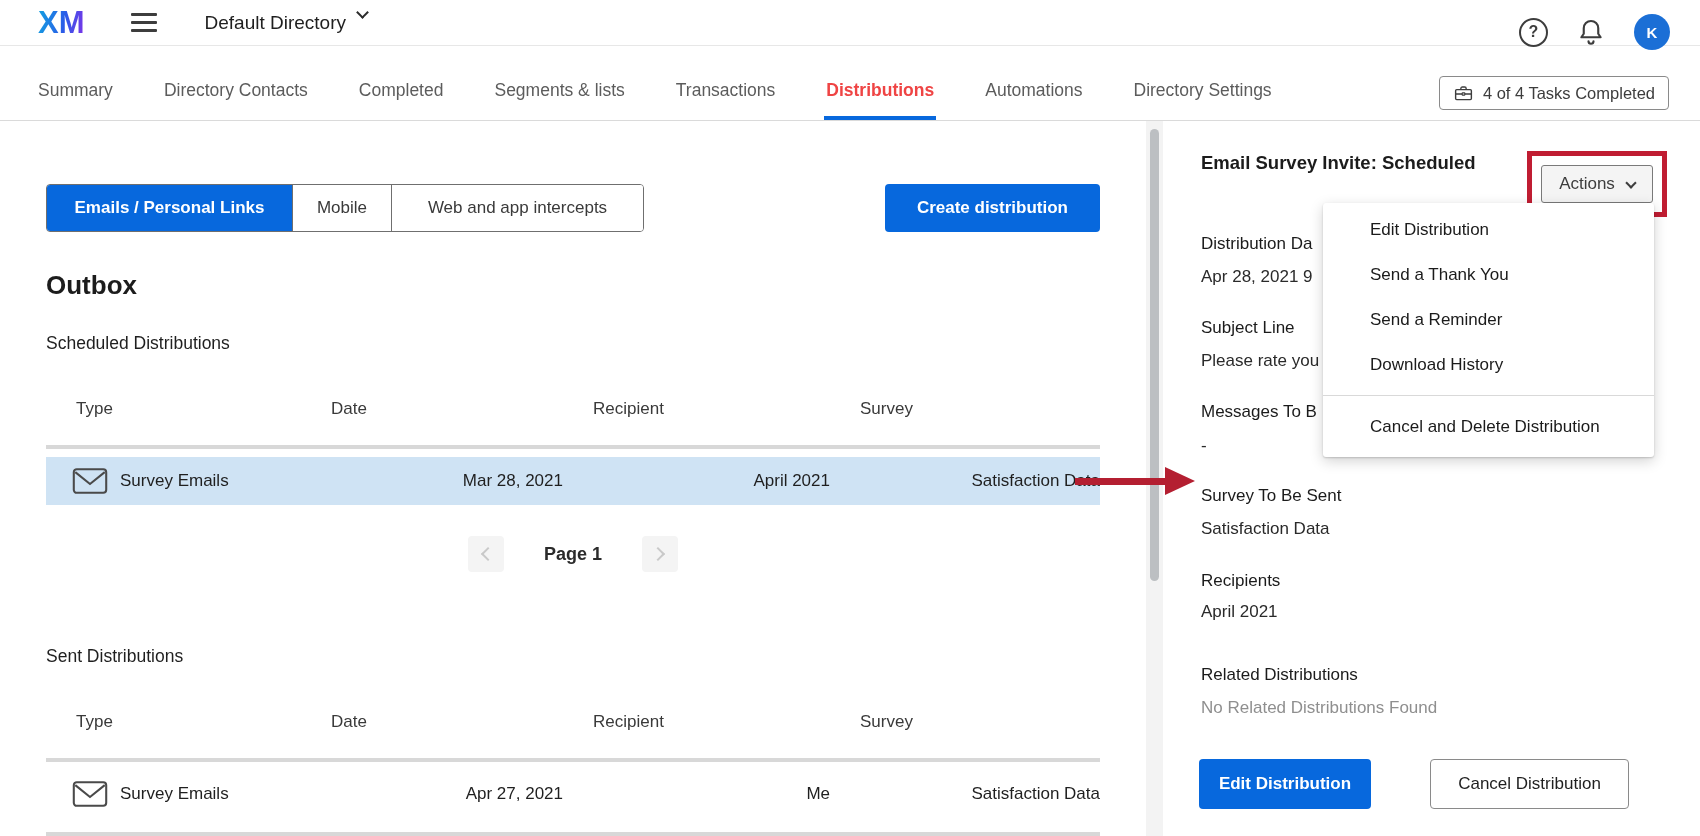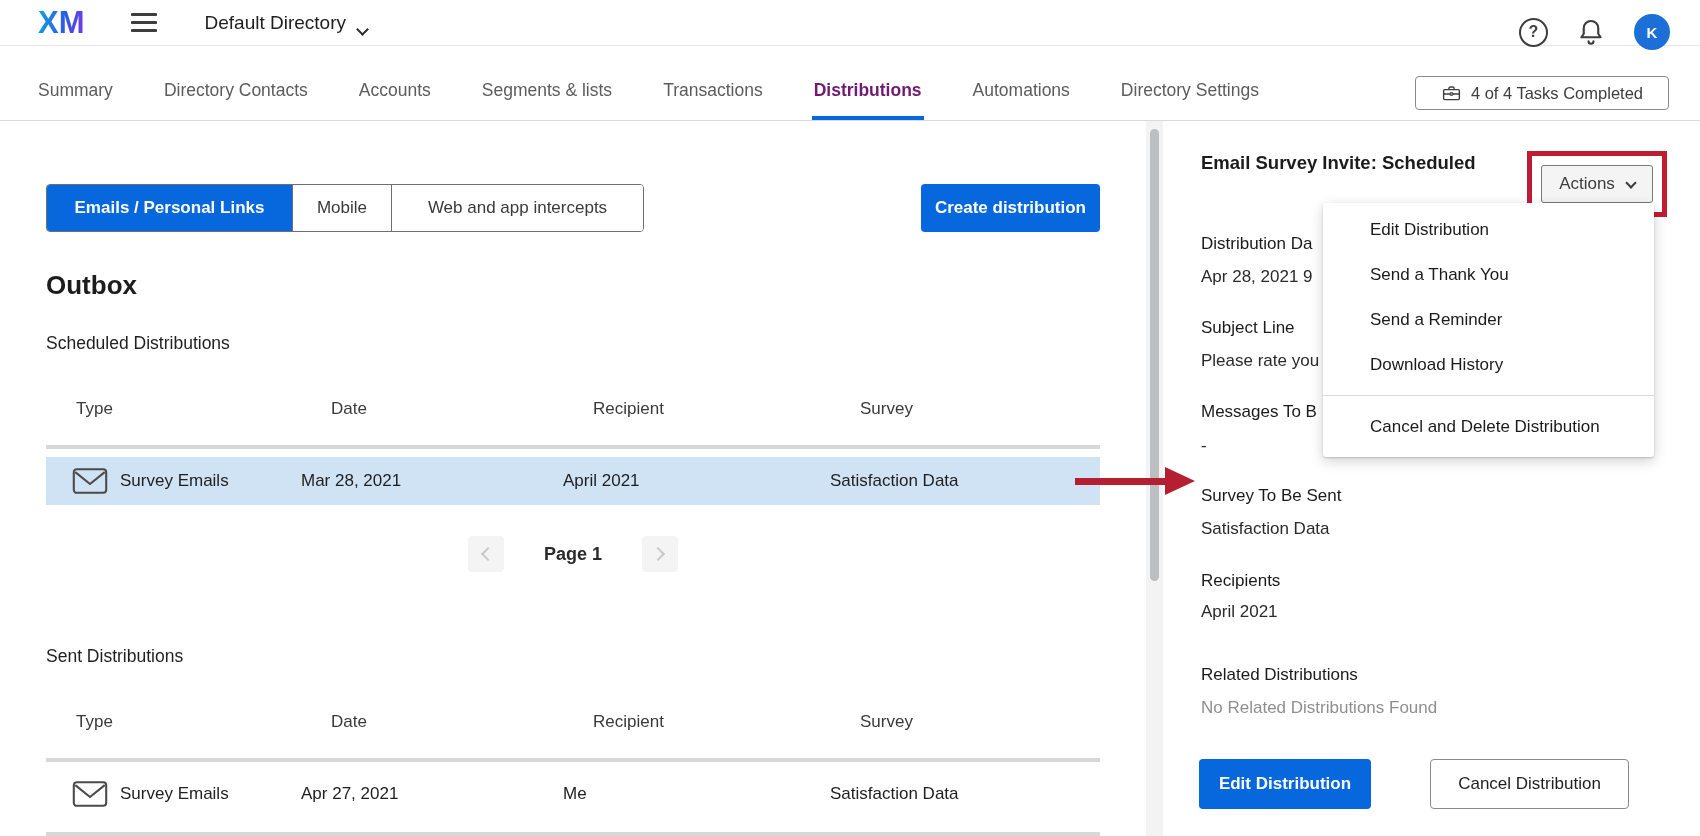--- a/index.html
+++ b/index.html
@@ -8,64 +8,64 @@
   .page { position:relative; width:1700px; height:836px; }
 
   
   .header { position:absolute; left:0; top:0; width:1700px; height:46px;
     border-bottom:1px solid #e7e7e7; display:flex; align-items:center; }
   .logo { margin-left:38px; font-size:31px; font-weight:800; letter-spacing:0;
     background:linear-gradient(100deg,#12a3e0 0%,#2a5ce8 55%,#8330e8 100%);
     -webkit-background-clip:text; background-clip:text; color:transparent; }
   .hamburger { margin-left:46px; display:flex; flex-direction:column; gap:5px; cursor:pointer; }
   .hamburger span { width:26px; height:3px; background:#3d3d3d; border-radius:1px; }
-  .dir-select { margin-left:48px; display:flex; align-items:flex-end; gap:12px;
+  .dir-select { margin-left:48px; display:flex; align-items:flex-start; gap:12px;
     font-size:19px; color:#1f1f1f; cursor:pointer; }
   .chev { width:9px; height:9px; border-right:2px solid #2b2b2b; border-bottom:2px solid #2b2b2b;
     transform:rotate(45deg); margin-top:-4px; }
   .header-right { position:absolute; right:0; top:0; height:64px; display:flex; align-items:center; gap:28px; padding-right:30px; }
   .help-icon { width:29px; height:29px; border:2px solid #3d3d3d; border-radius:50%;
     display:flex; align-items:center; justify-content:center; font-size:16px; font-weight:700; color:#3d3d3d; cursor:pointer; }
   .bell-icon { cursor:pointer; display:flex; }
   .avatar { width:36px; height:36px; border-radius:50%; background:#1b6fd6; color:#fff;
     font-size:15px; font-weight:700; display:flex; align-items:center; justify-content:center; cursor:pointer; }
 
   
   .navbar { position:absolute; left:0; top:64px; width:1700px; height:57px;
     border-bottom:1px solid #dadada; display:flex; align-items:stretch; }
   .tabs { display:flex; margin-left:36px; gap:47px; }
   .tab { display:flex; align-items:center; font-size:17.5px; color:#5c5c5c; cursor:pointer;
     border-bottom:4px solid transparent; padding:0 2px; }
-  .tab.active { color:#701a75; font-weight:700; border-bottom-color:#0768dd; }
+  .tab.active { color:#ef4444; font-weight:700; border-bottom-color:#0768dd; }
   .tasks-btn { position:absolute; right:31px; top:12px; height:34px; display:flex; align-items:center; gap:9px;
-    border:1px solid #8a8a8a; border-radius:4px; padding:0 25px; font-size:16.5px; color:#3d3d3d;
+    border:1px solid #8a8a8a; border-radius:4px; padding:0 13px; font-size:16.5px; color:#3d3d3d;
     background:#fff; cursor:pointer; }
 
   
   .main { position:absolute; left:0; top:121px; width:1146px; height:715px; overflow:hidden; }
   .toolbar { margin:63px 46px 0 46px; display:flex; justify-content:space-between; align-items:flex-start; }
   .segmented { display:flex; border:1px solid #6f6f6f; border-radius:4px; overflow:hidden; height:48px; }
   .seg { display:flex; align-items:center; justify-content:center; font-size:17px; color:#3a3a3a;
     background:#fff; cursor:pointer; padding:0 22px; border-left:1px solid #6f6f6f; }
   .seg:first-child { border-left:none; }
   .seg.active { background:#0768dd; color:#fff; font-weight:700; border-left:none; }
   .seg-1 { width:245px; } .seg-2 { width:99px; } .seg-3 { width:252px; }
   .btn-primary { background:#0768dd; color:#fff; border:none; border-radius:4px; height:48px;
-    font-size:17px; font-weight:600; padding:0 14px; cursor:pointer; font-family:inherit; }
+    font-size:17px; font-weight:600; padding:0 32px; cursor:pointer; font-family:inherit; }
 
   .outbox-title { margin:38px 0 0 46px; font-size:26px; font-weight:600; color:#1c1c1c; }
   .section-label { margin:32px 0 0 46px; font-size:17.5px; color:#1f1f1f; }
   .section-label.sent { margin-top:74px; }
 
   .dtable { margin-left:46px; width:1054px; }
   .thead { margin-top:45px; display:grid; grid-template-columns:255px 262px 267px 1fr;
     padding-left:30px; font-size:17px; color:#3a3a3a; }
   .tdivider { margin-top:26px; height:4px; background:#d8d8d8; }
   .trow { margin-top:8px; height:48px; display:grid; grid-template-columns:255px 262px 267px 1fr;
-    align-items:center; font-size:17px; color:#1f1f1f; cursor:pointer; background:#fff; }
+    align-items:center; font-size:17px; color:#1f1f1f; cursor:pointer; background:#fff;text-align:right; }
   .trow.selected { background:#cfe3f4; }
   .cell-type { display:flex; align-items:center; gap:12px; padding-left:26px; }
   .env { display:flex; }
 
   .pagination { margin-top:31px; width:1054px; margin-left:46px; display:flex; align-items:center; justify-content:center; gap:40px; }
   .page-btn { width:36px; height:36px; background:#f4f4f4; border:none; border-radius:4px;
     display:flex; align-items:center; justify-content:center; cursor:pointer; }
   .pchev { width:10px; height:10px; border-right:2px solid #c9c9c9; border-bottom:2px solid #c9c9c9; }
   .pchev.left { transform:rotate(135deg); margin-left:4px; }
   .pchev.right { transform:rotate(-45deg); margin-right:4px; }
@@ -136,21 +136,21 @@
       <div class="avatar">
           <span>K</span>
         </div>
     </div>
   </div>
 
   <div class="navbar">
     <div class="tabs">
       <div class="tab">Summary</div>
       <div class="tab">Directory Contacts</div>
-      <div class="tab">Accounts</div>
+      <div class="tab">Completed</div>
       <div class="tab">Segments &amp; lists</div>
       <div class="tab">Transactions</div>
       <div class="tab active">Distributions</div>
       <div class="tab">Automations</div>
       <div class="tab">Directory Settings</div>
     </div>
     <button class="tasks-btn">
       <span style="display:flex">
         <svg width="21" height="21" viewBox="0 0 24 24">
             <rect x="3" y="7.6" width="18" height="11.4" rx="1.2" fill="none" stroke="#3d3d3d" stroke-width="1.6"></rect>

